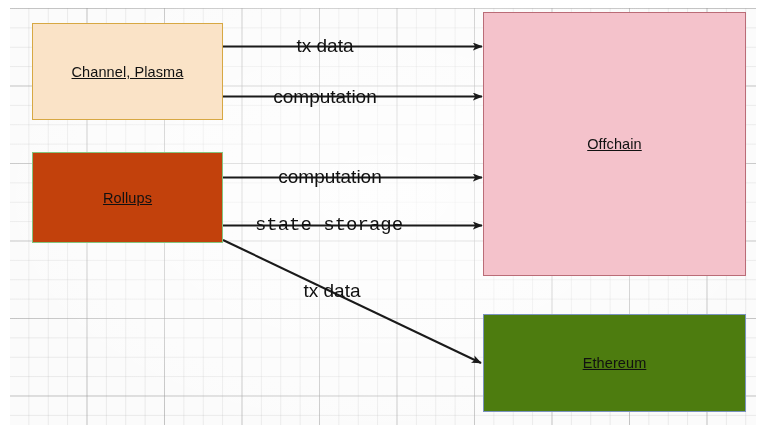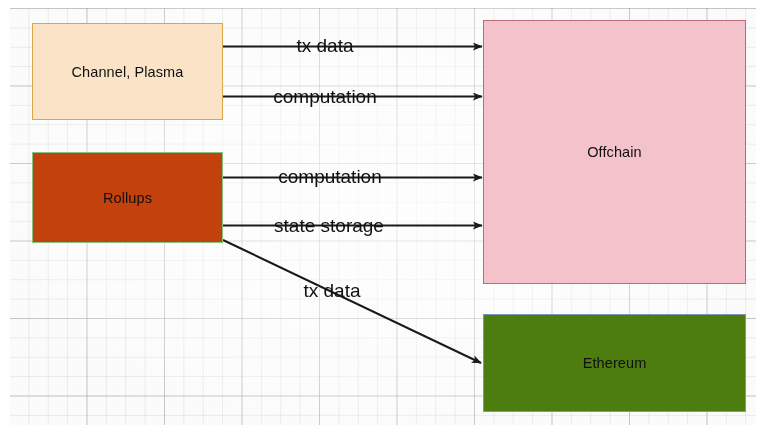--- a/index.html
+++ b/index.html
@@ -58,36 +58,37 @@
     box-sizing: border-box;
     display: flex;
     align-items: center;
     justify-content: center;
     border-width: 1.5px;
     border-style: solid;
     font-size: 14.5px;
     color: #111111;
     letter-spacing: 0.1px;
     z-index: 3;
+    text-decoration: underline;
   }
 
   #node-channel-plasma {
     left: 32px;  top: 23px;
     width: 191px; height: 97px;
     background: #fae3c7;
     border-color: #d7a843;
   }
   #node-rollups {
     left: 32px;  top: 152px;
     width: 191px; height: 91px;
     background: #c2410c;
     border-color: #84c57f;
   }
   #node-offchain {
-    left: 483px; top: 20px;
+    left: 483px; top: 12px;
     width: 263px; height: 264px;
     background: #f4c2cb;
     border-color: #ba6c77;
   }
   #node-ethereum {
     left: 483px; top: 314px;
     width: 263px; height: 98px;
     background: #4d7c0f;
     border-color: #7a93bf;
   }
@@ -108,21 +109,21 @@
     font-size: 19px;
     color: #111111;
     white-space: nowrap;
     transform: translate(-50%, -50%);
     padding: 0 1px;
     line-height: 1;
   }
   #label-tx-data-1   { left: 325px; top: 45px; }
   #label-computation-1 { left: 325px; top: 96px; }
   #label-computation-2 { left: 330px; top: 176px; }
-  #label-state-storage { left: 329px; top: 225px; }
+  #label-state-storage { left: 329px; top: 225px; font-family: Liberation Mono, monospace; }
   #label-tx-data-2   { left: 332px; top: 290px; }
 </style>
 </head>
 <body>
 
 <div id="diagram-root">
 
   <div id="canvas"></div>
 
   <svg id="edges" viewBox="0 0 768 433" width="768" height="433" aria-hidden="true">

